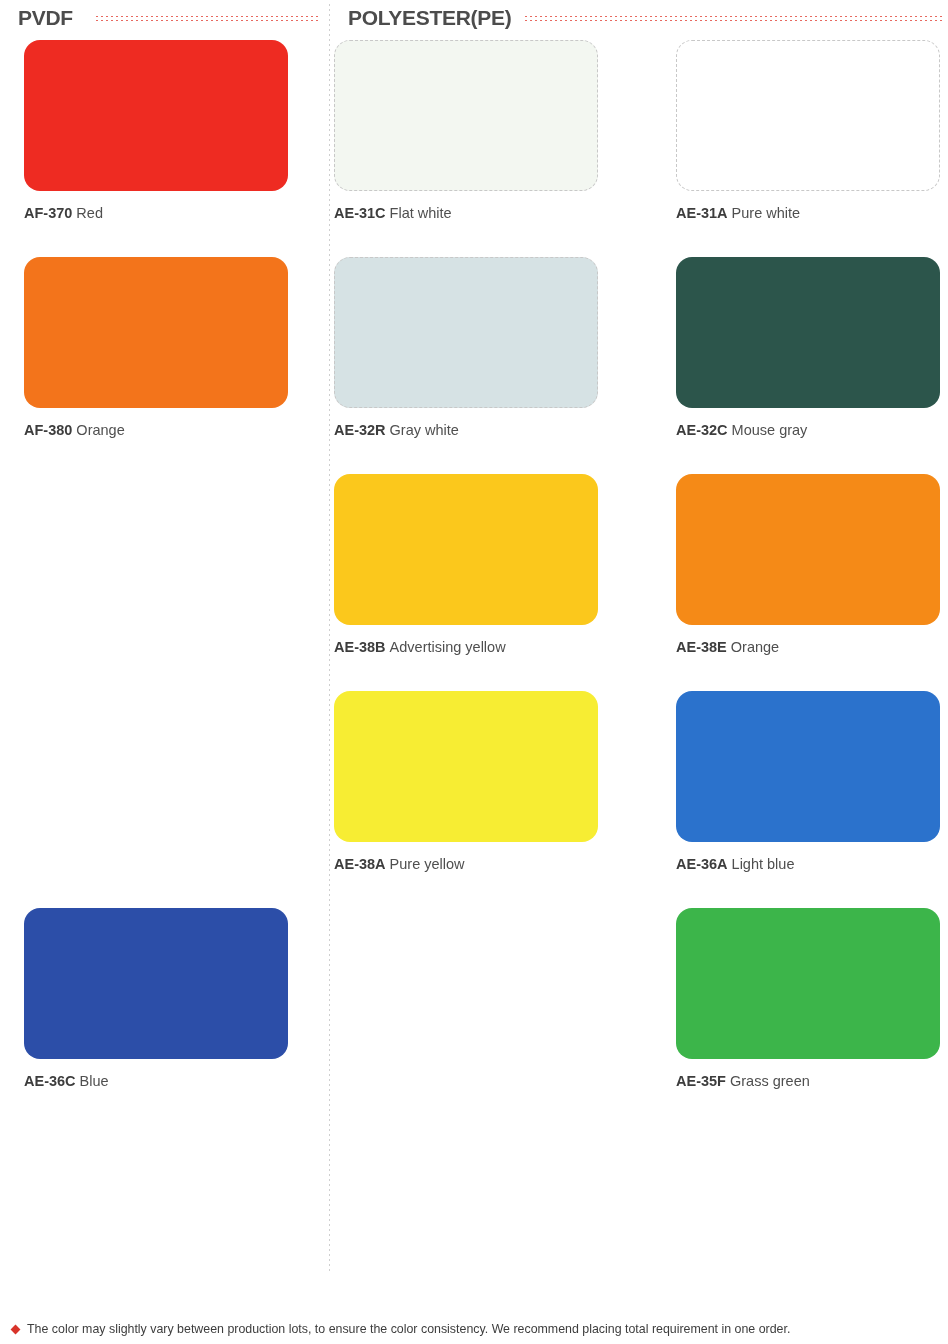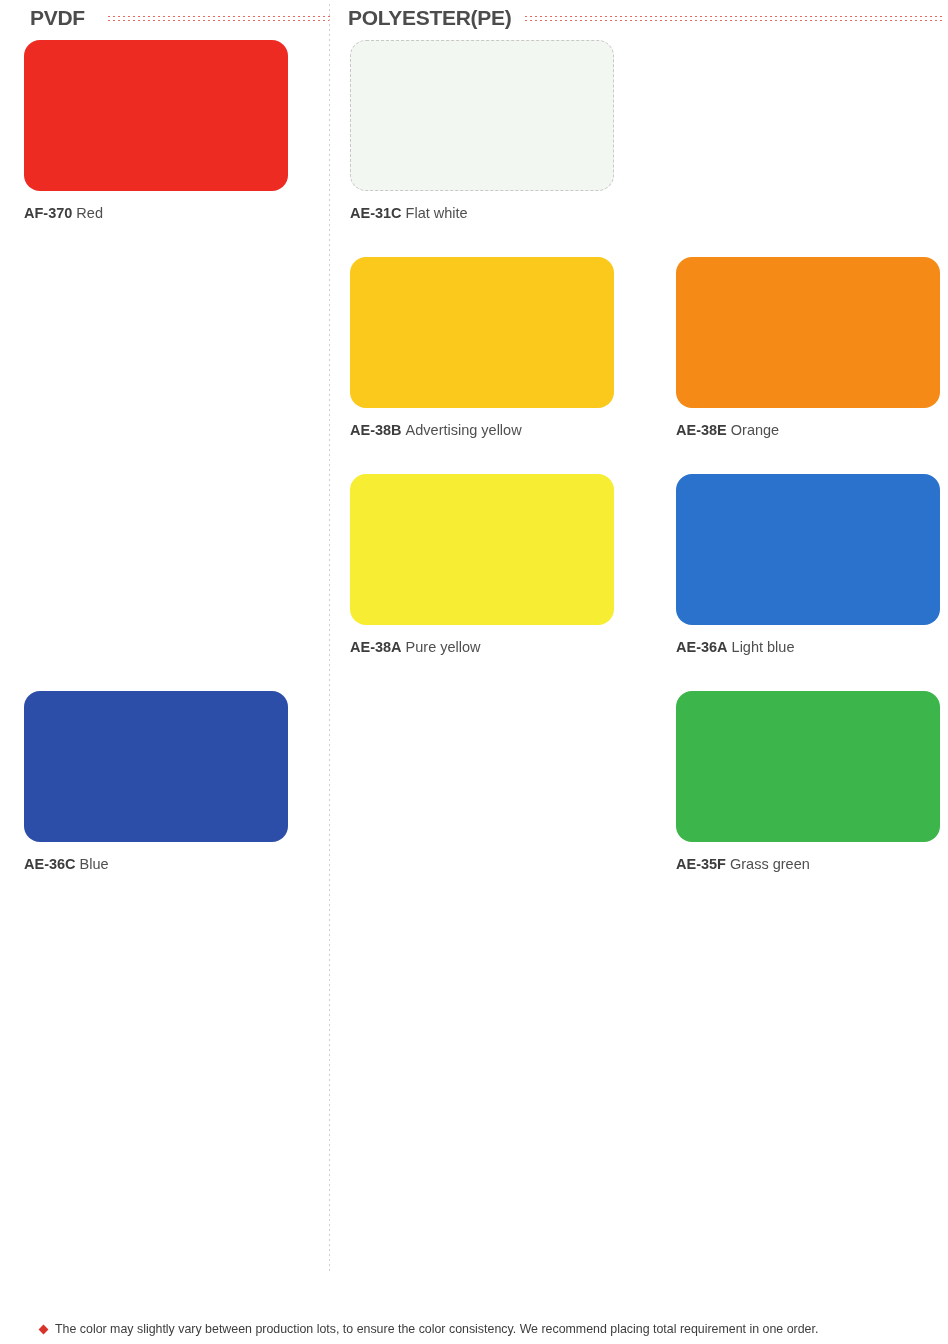--- a/index.html
+++ b/index.html
@@ -24,21 +24,21 @@
     width: 948px;
     height: 34px;
   }
   .section-header {
     position: absolute;
     top: 0;
     display: flex;
     align-items: center;
     height: 34px;
   }
-  .section-header.pvdf { left: 30px; width: 300px; gap: 9px; }
+  .section-header.pvdf { left: 18px; width: 300px; gap: 9px; }
   .section-header.pe   { left: 348px; width: 596px; }
 
   .section-title {
     font-size: 21px;
     font-weight: bold;
     color: #4c4c4c;
     letter-spacing: -0.3px;
     white-space: nowrap;
     line-height: 1;
   }
@@ -79,21 +79,21 @@
   .row {
     position: relative;
     height: 217px;
   }
   .cell {
     position: absolute;
     top: 0;
     width: 264px;
   }
   .cell.c0 { left: 24px; }
-  .cell.c1 { left: 350px; }
+  .cell.c1 { left: 334px; }
   .cell.c2 { left: 676px; }
 
   .swatch {
     width: 264px;
     height: 151px;
     border-radius: 16px;
     box-sizing: border-box;
   }
   .swatch.outlined {
     border: 1px dashed #c8c8c8;
@@ -113,21 +113,21 @@
   .cname {
     font-weight: normal;
     color: #4f4f4f;
     font-size: 14.5px;
     margin-left: 4px;
   }
 
   
   .footnote {
     position: absolute;
-    left: 40px;
+    left: 12px;
     top: 1322px;
     display: flex;
     align-items: center;
     font-size: 12.4px;
     color: #3d3d3d;
     white-space: nowrap;
   }
   .diamond {
     width: 7px;
     height: 7px;
@@ -161,23 +161,49 @@
       <div class="caption">
         <span class="code">AF-370</span><span class="cname">Red</span>
       </div>
     </div>
     <div class="cell c1">
       <div class="swatch outlined" style="background-color: rgb(243, 247, 241);"></div>
       <div class="caption">
         <span class="code">AE-31C</span><span class="cname">Flat white</span>
       </div>
     </div>
-  </div>
-
-
+    <div class="cell c2">
+      <div class="swatch outlined" style="background-color: rgb(255, 255, 255);"></div>
+      <div class="caption">
+        <span class="code">AE-31A</span><span class="cname">Pure white</span>
+      </div>
+    </div>
+  </div>
+
+
+  <div class="row">
+    <div class="cell c0">
+      <div class="swatch" style="background-color: rgb(243, 116, 27);"></div>
+      <div class="caption">
+        <span class="code">AF-380</span><span class="cname">Orange</span>
+      </div>
+    </div>
+    <div class="cell c1">
+      <div class="swatch outlined" style="background-color: rgb(214, 226, 228);"></div>
+      <div class="caption">
+        <span class="code">AE-32R</span><span class="cname">Gray white</span>
+      </div>
+    </div>
+    <div class="cell c2">
+      <div class="swatch" style="background-color: rgb(44, 85, 75);"></div>
+      <div class="caption">
+        <span class="code">AE-32C</span><span class="cname">Mouse gray</span>
+      </div>
+    </div>
+  </div>
 
   <div class="row">
     <div class="cell c1">
       <div class="swatch" style="background-color: rgb(251, 200, 28);"></div>
       <div class="caption">
         <span class="code">AE-38B</span><span class="cname">Advertising yellow</span>
       </div>
     </div>
     <div class="cell c2">
       <div class="swatch" style="background-color: rgb(245, 138, 23);"></div>

